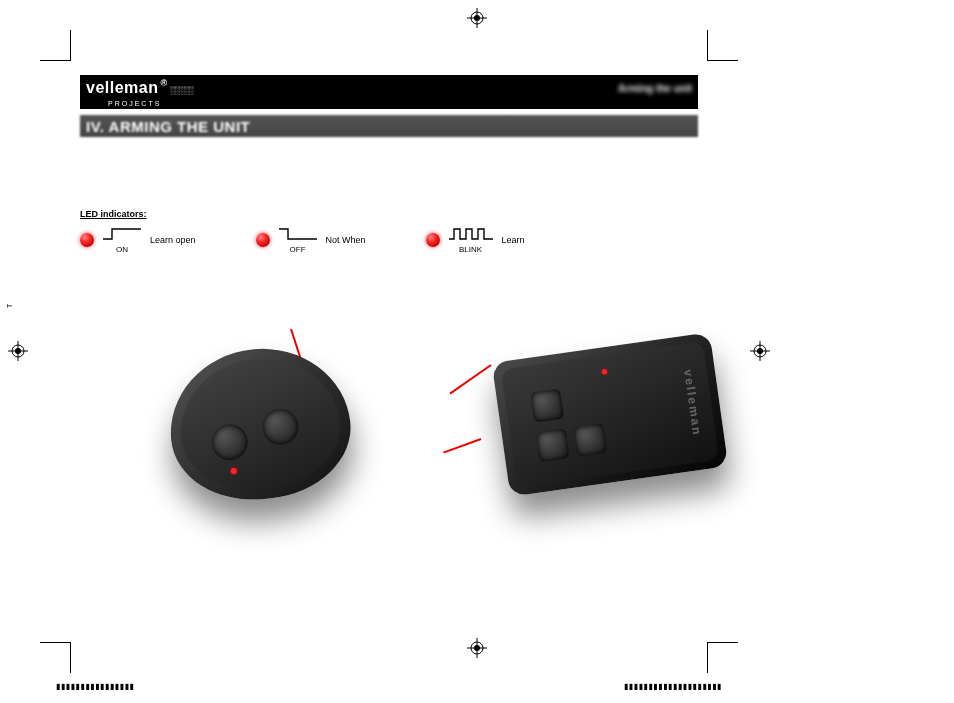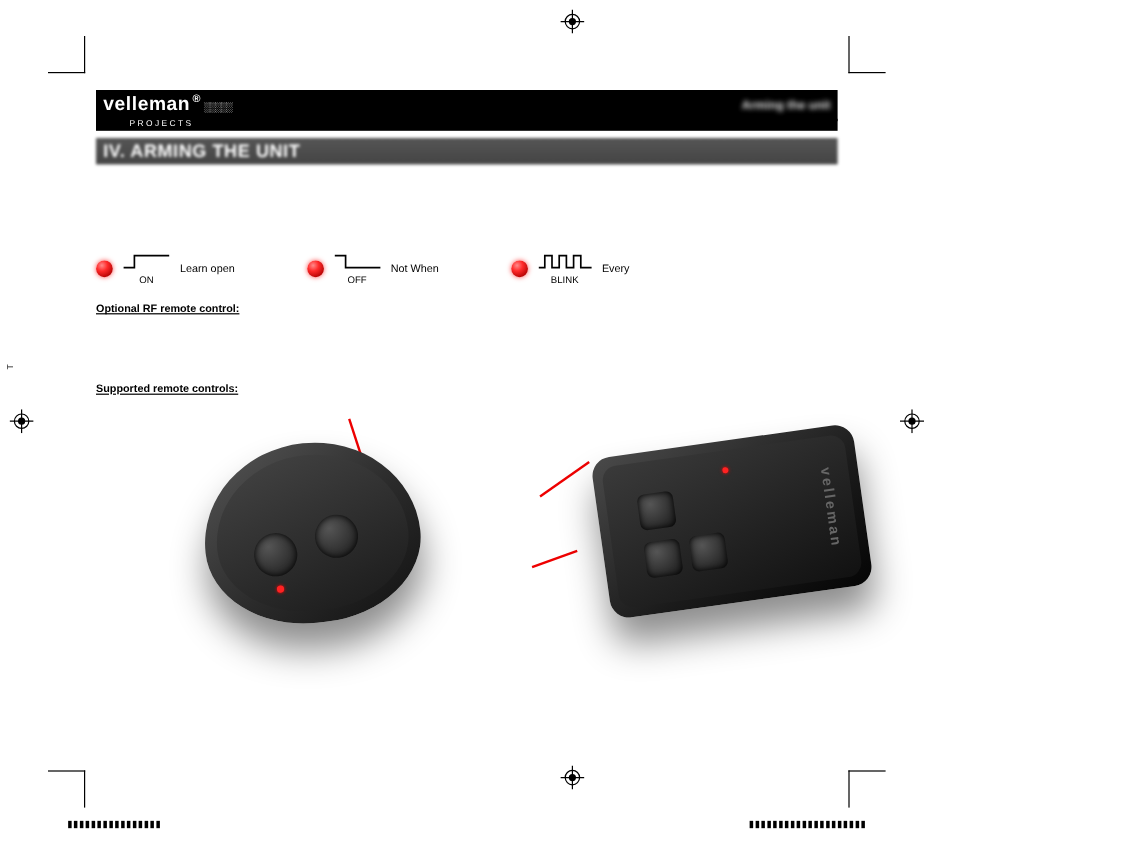--- a/index.html
+++ b/index.html
@@ -117,20 +117,21 @@
   <div class="sectionbar">
         <span>IV. ARMING THE UNIT</span>
       </div>
 
   <div class="block">
     <div class="body">When the unit is powered, as long as at least one input is open, the alarm will not be armed, but bleeps regularly as a warning that it will arm as soon as all inputs are closed.</div>
     <div class="body" style="margin-top:8px">When ready, the led will flash slowly. Every input that is triggered from now on cause the alarm to go off after the set delay.</div>
   </div>
 
   <div class="block">
+    <div class="block-title">LED indicators:</div>
     <div class="statusrow">
 
       <div class="stat">
         <div class="led"></div>
         <div class="wave">
           <svg width="40" height="18">
                 <path d="M1 14 L10 14 L10 4 L39 4" fill="none" stroke="#000" stroke-width="1.4"></path>
               </svg>
           <div class="wave-sub">ON</div>
         </div>
@@ -149,35 +150,33 @@
       </div>
 
       <div class="stat">
         <div class="led"></div>
         <div class="wave">
           <svg width="46" height="18">
                 <path d="M1 14 L6 14 L6 4 L12 4 L12 14 L18 14 L18 4 L24 4 L24 14 L30 14 L30 4 L36 4 L36 14 L45 14" fill="none" stroke="#000" stroke-width="1.4"></path>
               </svg>
           <div class="wave-sub">BLINK</div>
         </div>
-        <div class="stat-label">Every</div>
-      </div>
-
-    </div>
-  </div>
-
-  <div class="block">
-    <div class="block-title">Optional RF remote control:</div>
+        <div class="stat-label">Learn</div>
+      </div>
+
+    </div>
+  </div>
+
+  <div class="block">
     <div class="body">Connect the optional RF receiver module (RX433N) and use one of the supported remote controls.</div>
     <div class="body">Remote must be learned by pressing the learn button.</div>
     <div class="body">Disarm the alarm by pressing a button (*) on the remote control.</div>
   </div>
 
   <div class="block">
-    <div class="block-title">Supported remote controls:</div>
 
     <div class="remotes">
 
       <div class="remote-wrap" style="width:300px;height:200px">
         <div class="pointer-label" style="left:0;top:20px">VM130T</div>
         <div class="pointer-label" style="left:220px;top:0">alarm on (*)</div>
         <div class="pointer-label" style="left:0;top:108px">alarm off</div>
         <div class="pointer" style="left:136px;top:100px;height:60px;transform:rotate(25deg)"></div>
         <div class="pointer" style="left:210px;top:10px;height:80px;transform:rotate(-18deg)"></div>
         <div class="remote-oval" style="margin:30px 0 0 90px">

